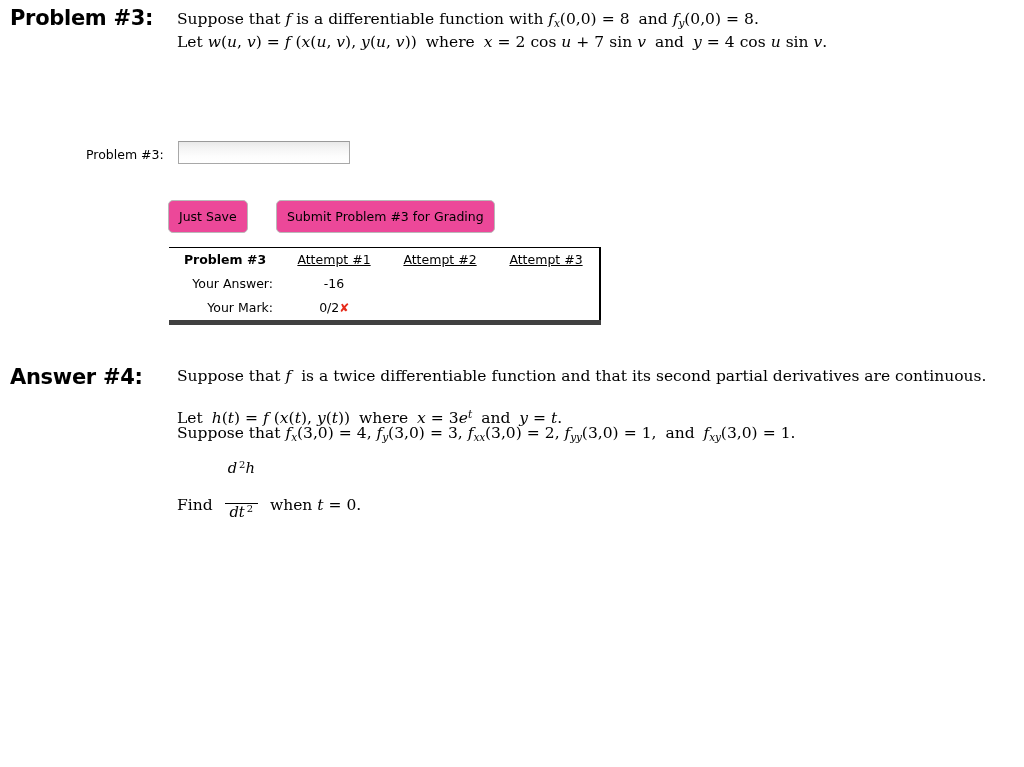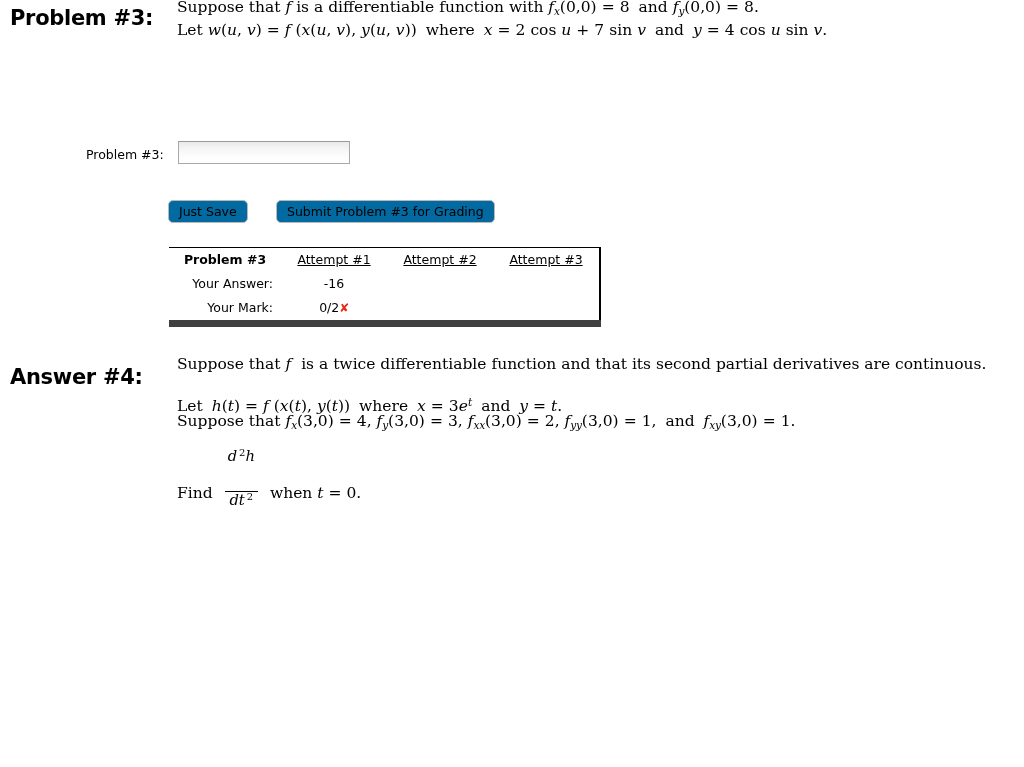--- a/index.html
+++ b/index.html
@@ -29,21 +29,21 @@
     font-weight: bold;
     font-size: 21px;
     letter-spacing: -0.3px;
     white-space: nowrap;
   }
   #problem4-block .problem-heading { top: 8px; }
 
   .statement {
     position: absolute;
     left: 177px;
-    top: 0;
+    top: 12px;
     width: 840px;
     font-family: "DejaVu Serif", serif;
     font-size: 15.5px;
     line-height: 1.0;
     color: #000;
   }
   .stmt-line { white-space: nowrap; margin-bottom: 0; }
   .stmt-line.l1 { margin-bottom: 7px; }
   .gap-line { height: 17px; }
 
@@ -110,22 +110,22 @@
 
   
   .button-row { position: absolute; left: 0; }
   #problem3-block .button-row { top: 200px; }
   #problem4-block .button-row { top: 619px; }
 
   .btn {
     position: absolute;
     top: 0;
     box-sizing: border-box;
-    height: 23px;
-    background: #0369a1;
+    height: 33px;
+    background: #ec4899;
     border: 1px solid #b9b9b9;
     border-radius: 5px;
     font-family: "DejaVu Sans", sans-serif;
     font-size: 12.5px;
     color: #000;
     padding: 0 10px;
     line-height: 21px;
     white-space: nowrap;
     cursor: pointer;
   }
@@ -135,21 +135,21 @@
   
   .results-table-wrap { position: absolute; left: 169px; }
   #problem3-block .results-table-wrap { top: 247px; }
 
   table.results {
     border-collapse: collapse;
     font-family: "DejaVu Sans", sans-serif;
     font-size: 12.5px;
     color: #000;
     border-top: 1px solid #000;
-    border-bottom: 7px solid #404040;
+    border-bottom: 5px solid #404040;
   }
   table.results td {
     padding: 3px 8px 4px 8px;
     height: 17px;
     vertical-align: middle;
     border: 0;
   }
   td.label-col {
     text-align: right;
     border-left: 2px solid #000;

